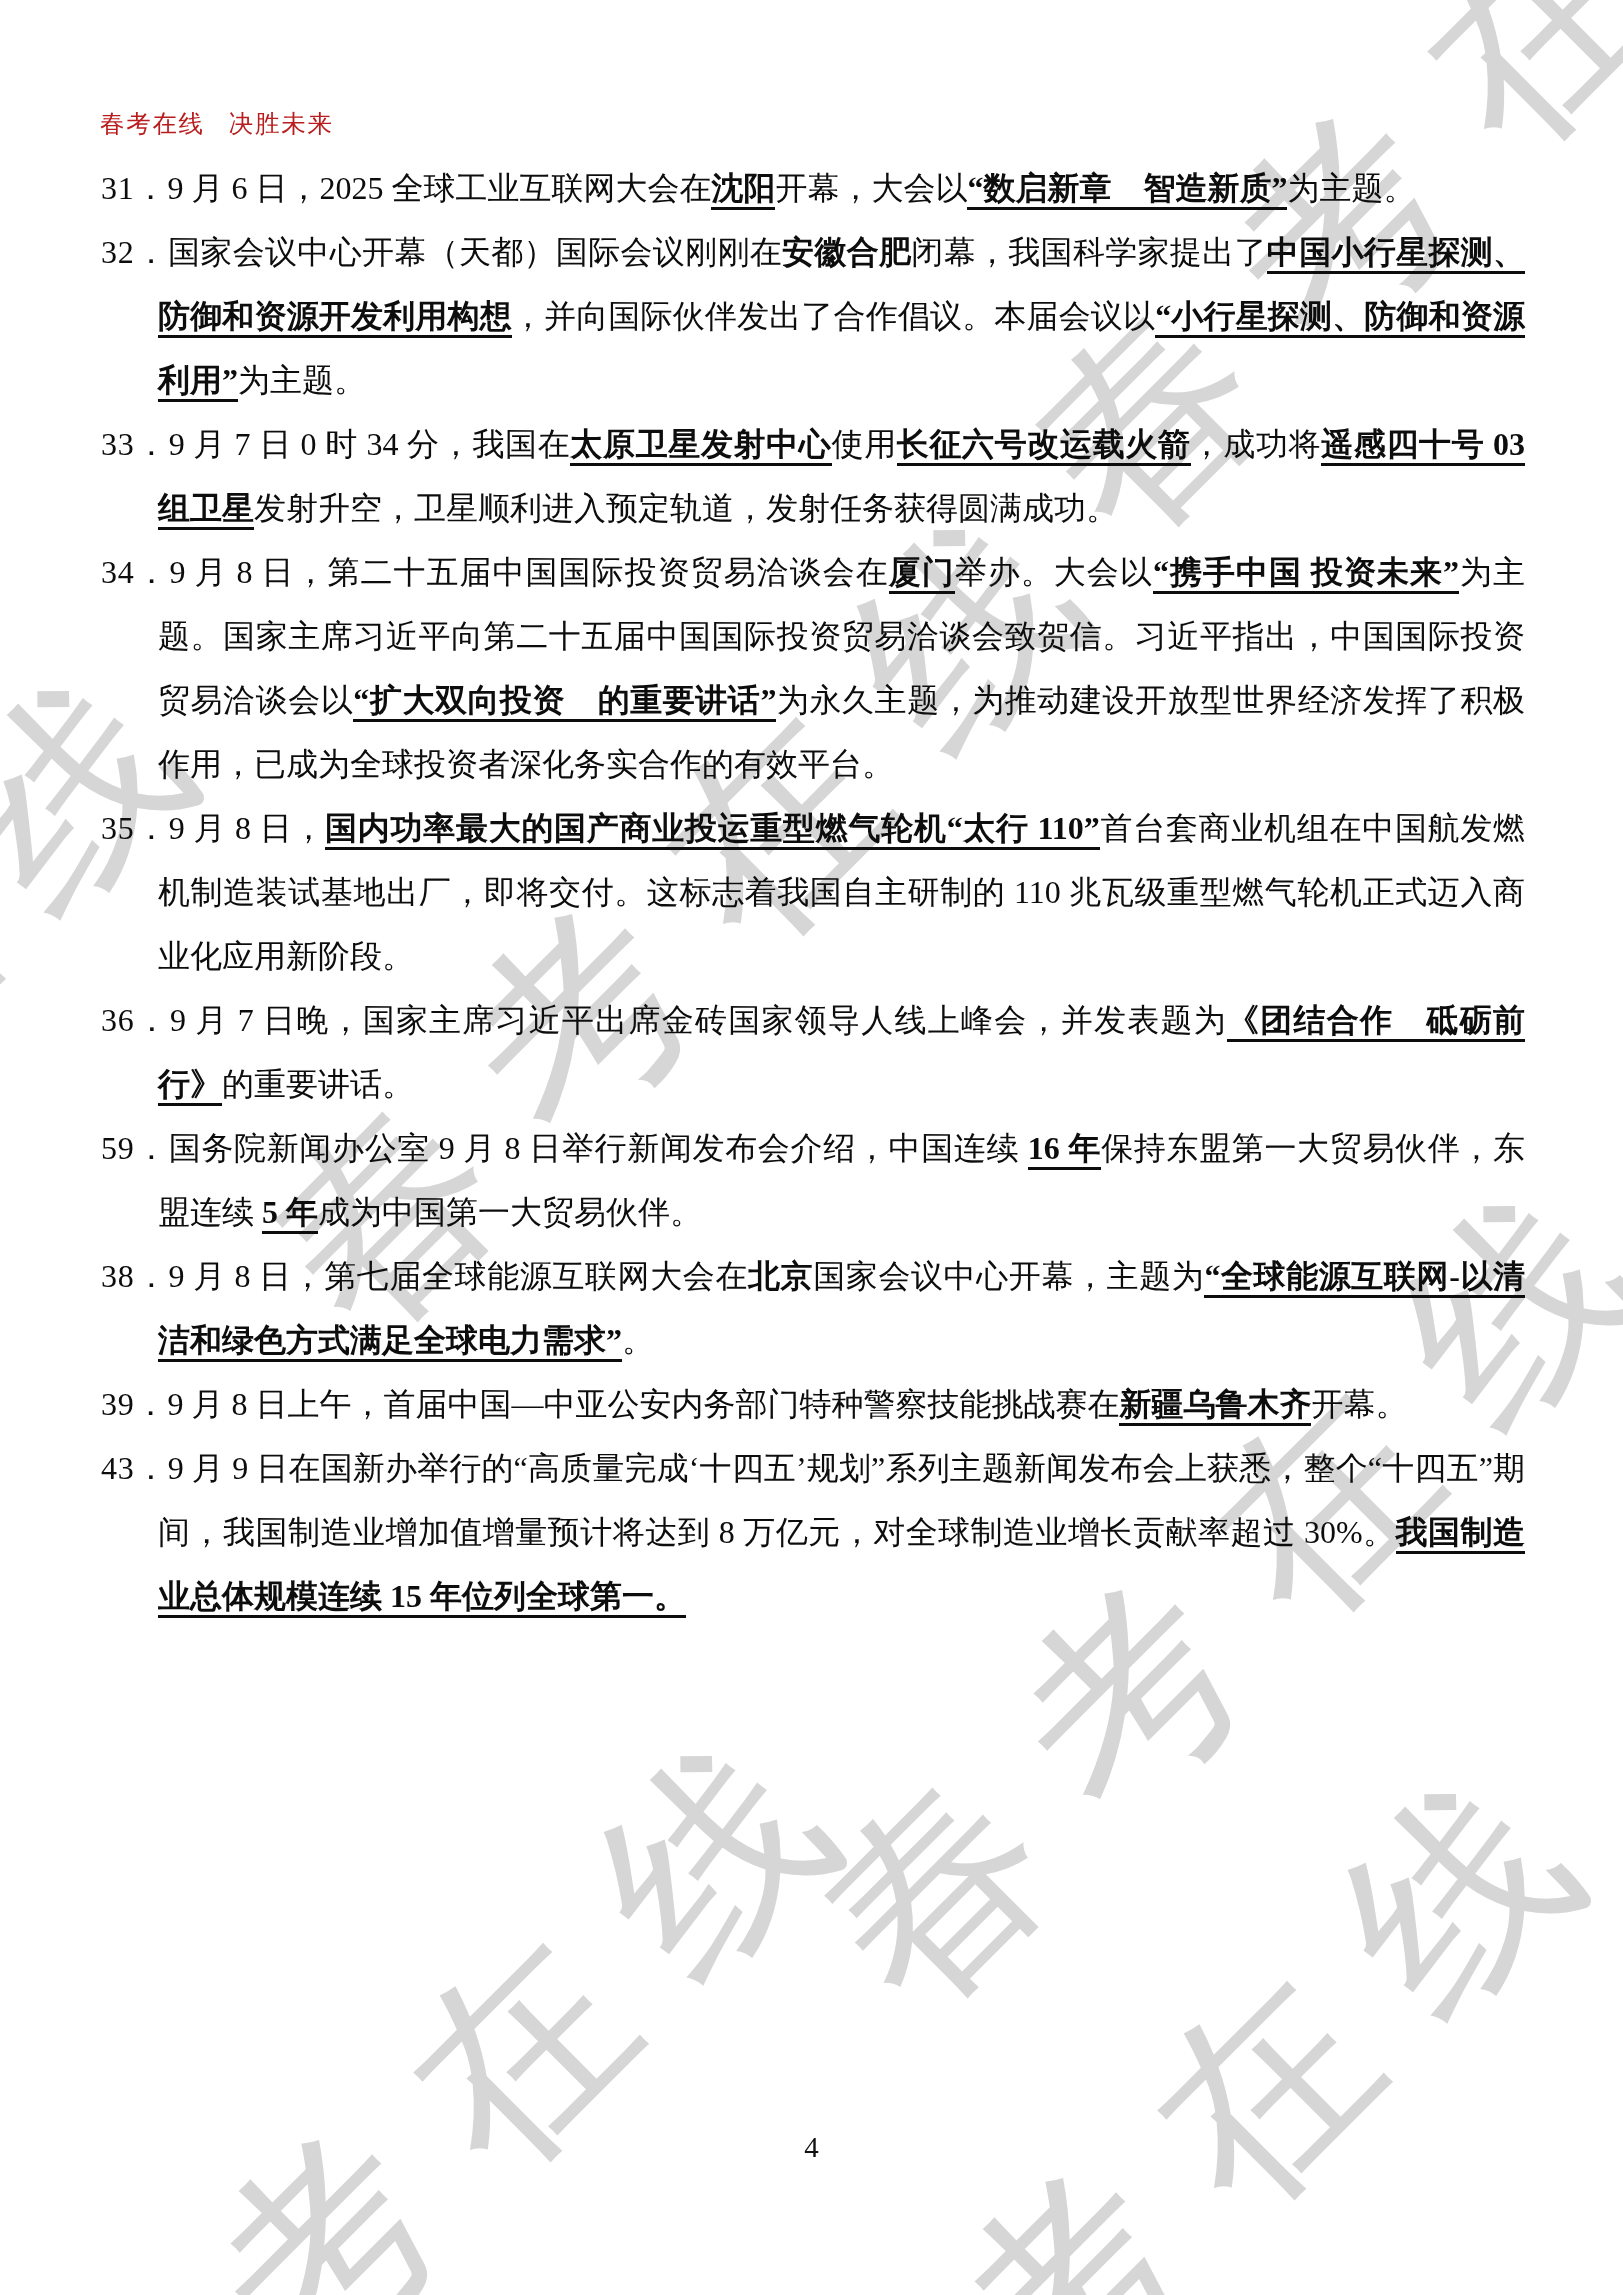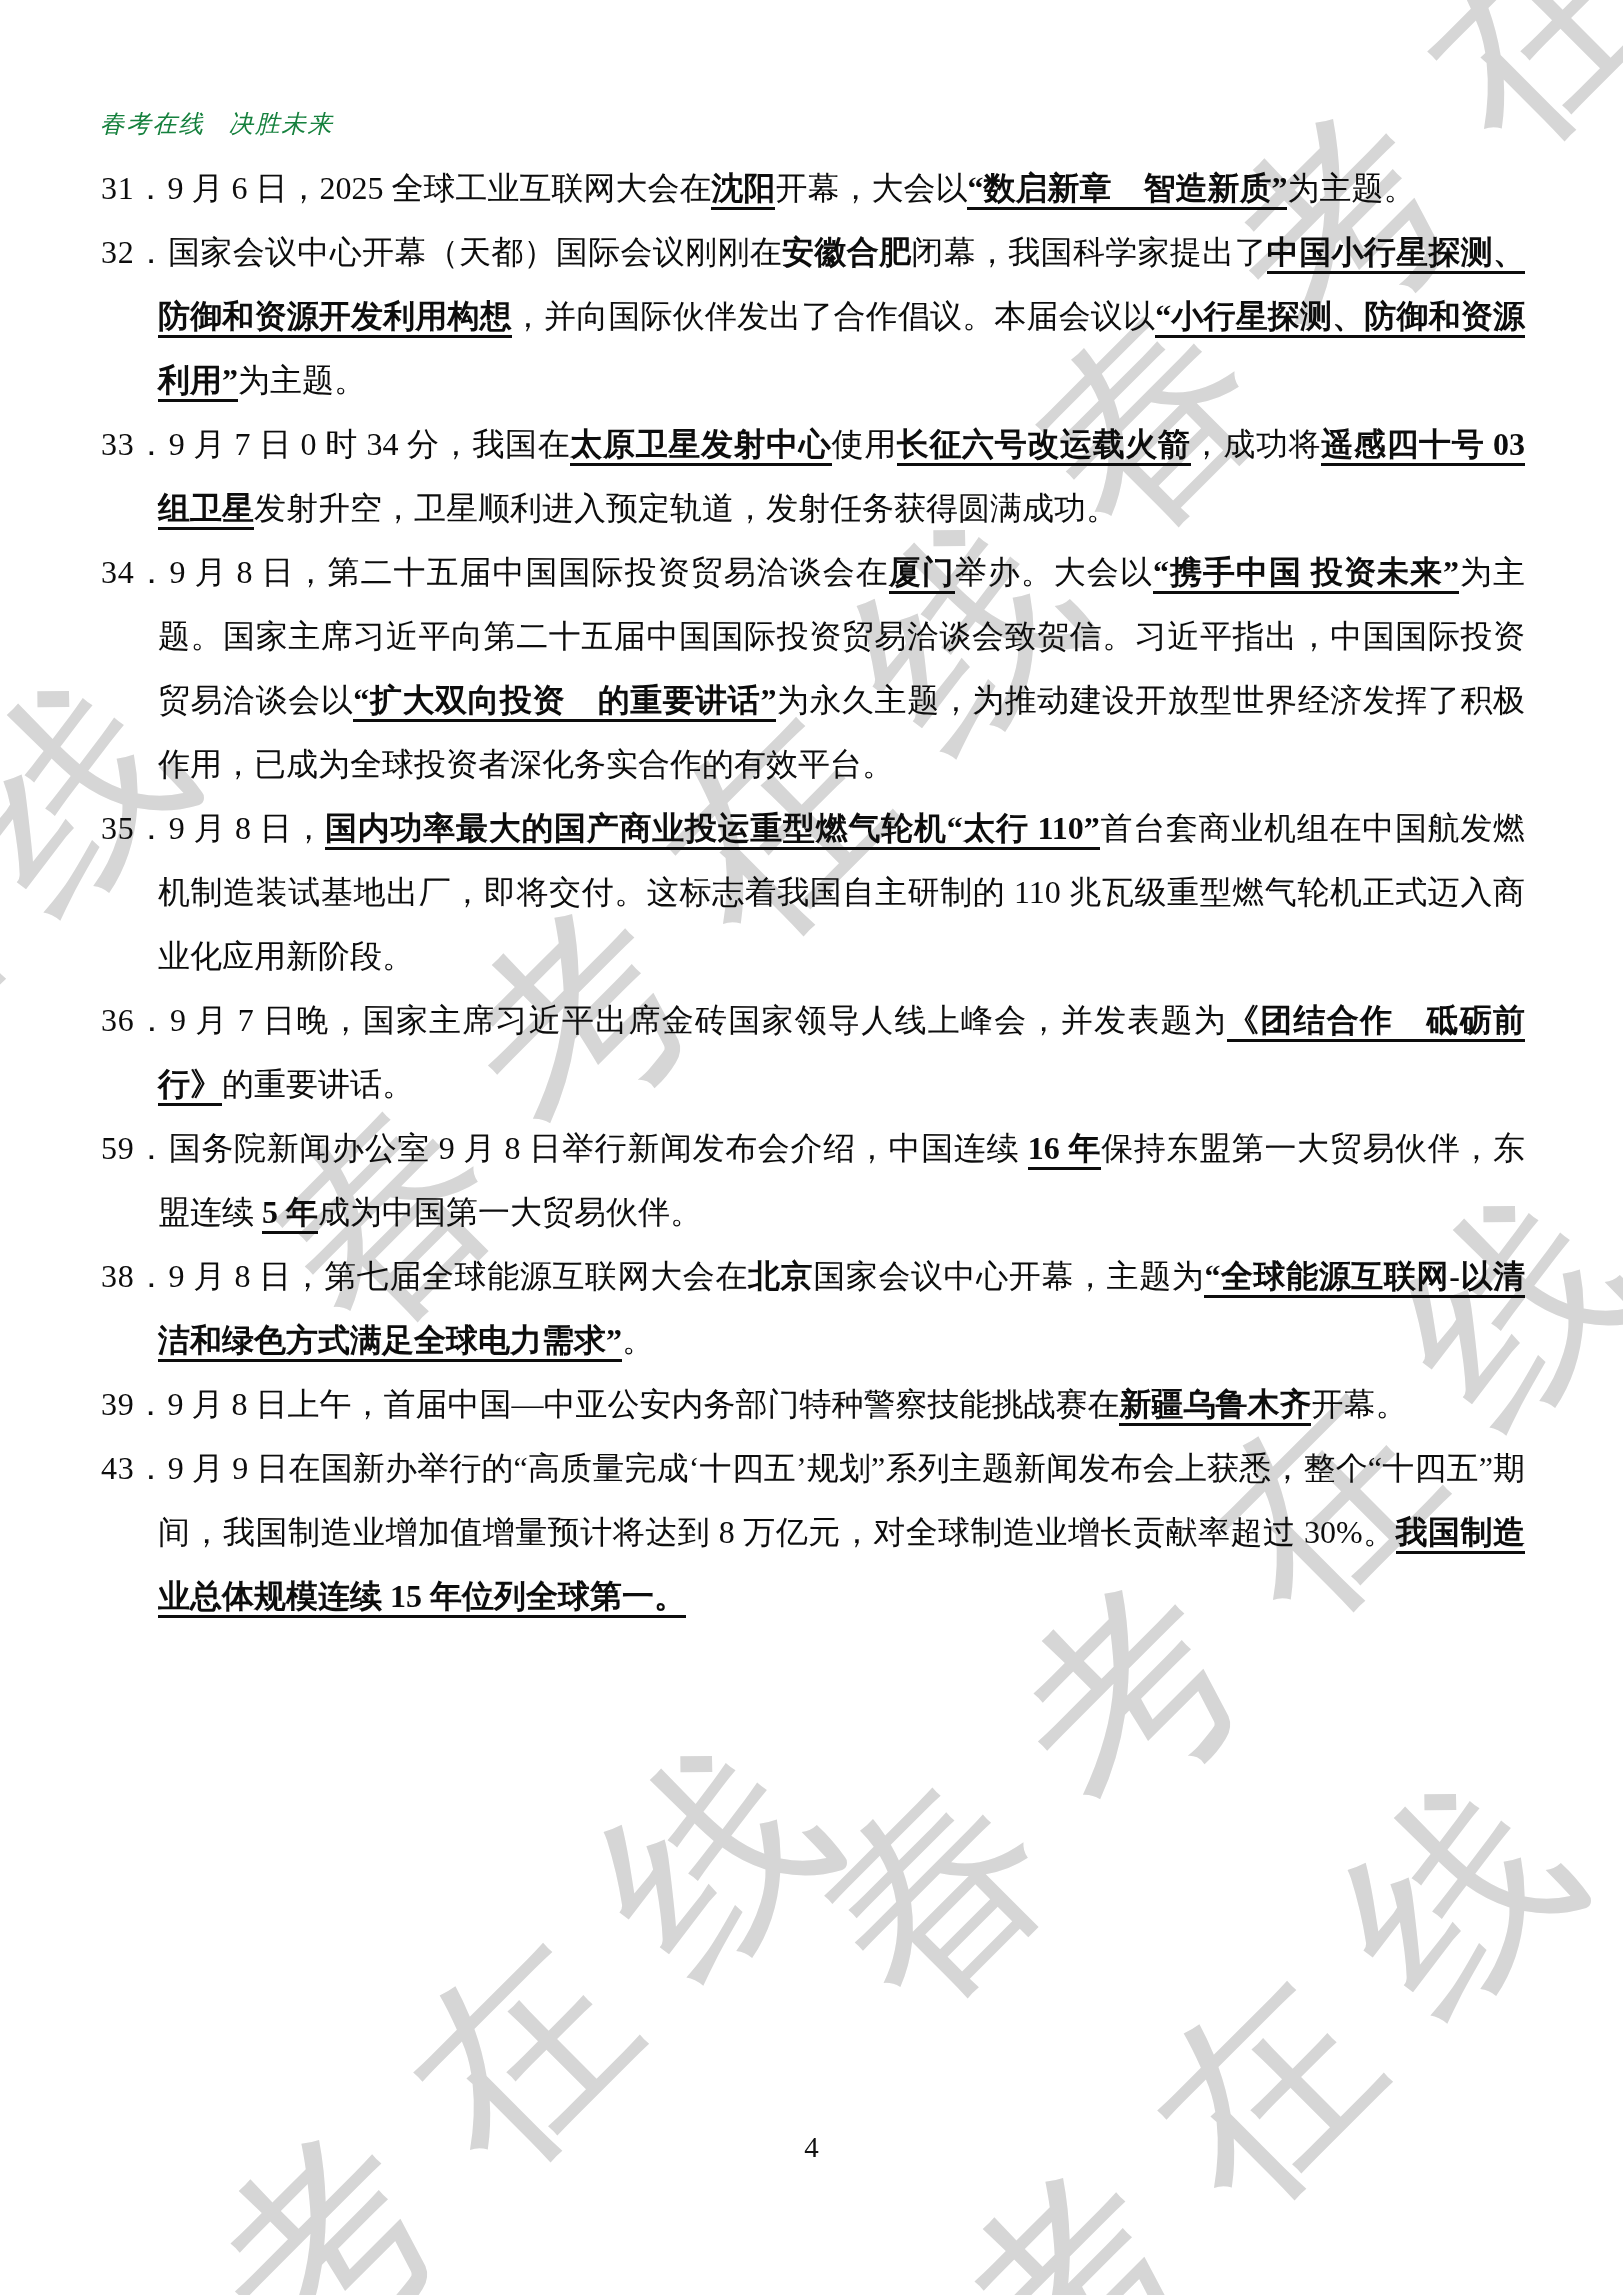--- a/index.html
+++ b/index.html
@@ -25,21 +25,21 @@
   }
   .wm1 { left:913px; top:-34px;  }
   .wm2 { left:152px;  top:761px;  }
   .wm3 { left:702px;  top:1437px; }
   .wm4 { left:-101px; top:1987px; }
   .wm5 { left:-744px; top:922px; }
   .wm6 { left:643px;  top:2025px; }
   
   .hdr {
     position:absolute; left:100px; top:107px;
-    font-size:24.5px; color:#15803d; letter-spacing:1.7px;font-style:italic;
+    font-size:24.5px; color:#b91c1c; letter-spacing:1.7px;
   }
   .hdr .brand { margin-right:24px; }
   
   .news {
     position:absolute; left:101px; top:156px;
     width:1424px;
     margin:0; padding:0; list-style:none;
     font-size:32px; line-height:64px;
     text-align:justify;
   }

